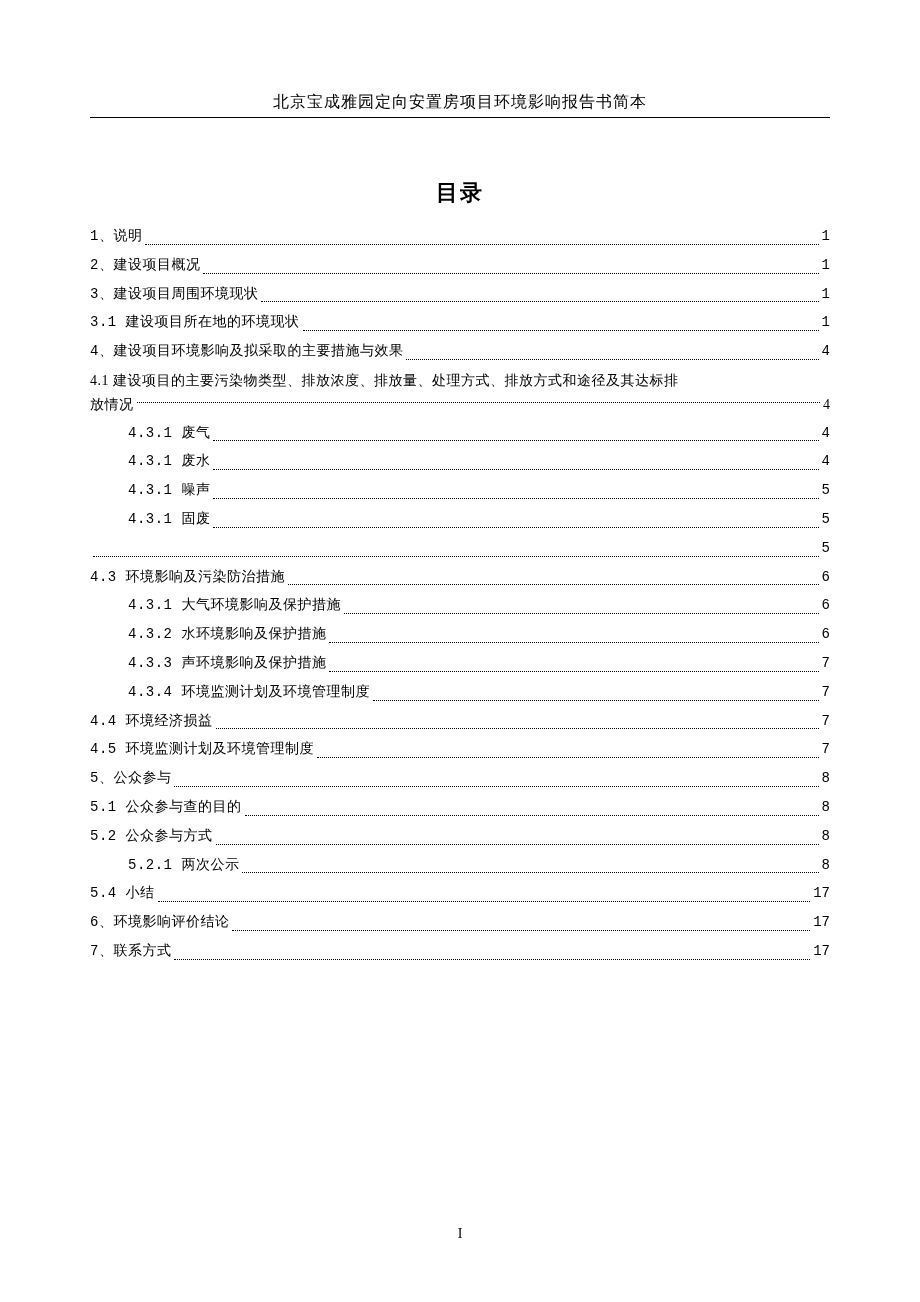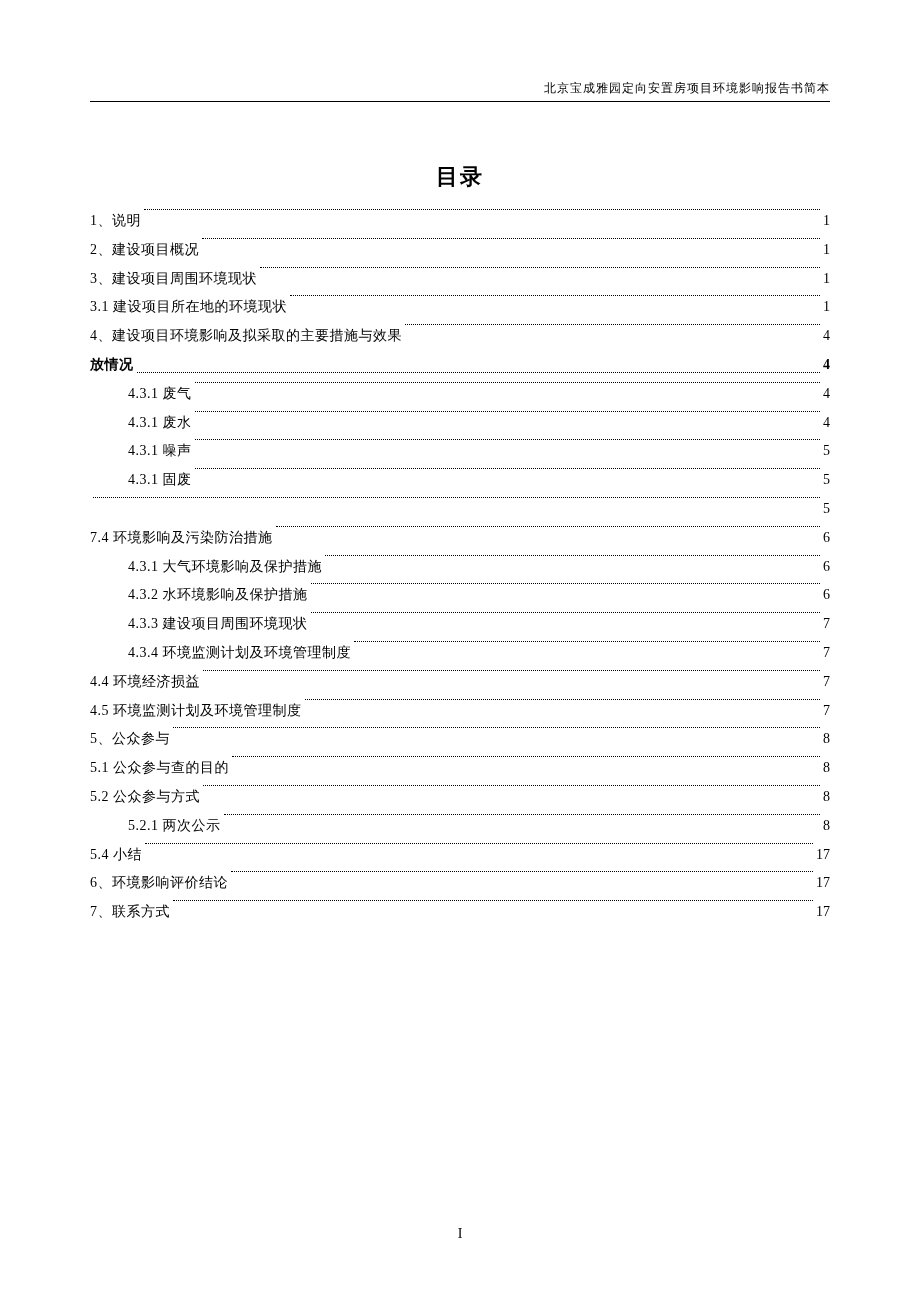--- a/index.html
+++ b/index.html
@@ -9,44 +9,46 @@
     }
     body {
       background: #ffffff;
       font-family: "SimSun", "宋体", serif;
       width: 920px;
       height: 1302px;
       position: relative;
       padding: 80px 90px 0 90px;
     }
     .header-title {
-      text-align: right;
-      font-size: 12px;
+      text-align: center;
+      font-size: 16px;
       margin-bottom: 4px;
       letter-spacing: 1px;
+      margin-top: 12px;
     }
     .header-underline {
       border-bottom: 1px solid #000;
       margin-bottom: 60px;
     }
     .toc-title {
       text-align: center;
       font-size: 22px;
       font-weight: bold;
       margin-bottom: 17px;
       letter-spacing: 2px;
     }
     .toc-list {
       font-size: 14px;
     }
     .toc-item {
       display: flex;
-      align-items: flex-start;
+      align-items: flex-end;
       margin-bottom: 5px;
       line-height: 1.7;
+      font-family: Liberation Mono, monospace;
     }
     .toc-item.indent-1 {
       padding-left: 38px;
     }
     .toc-label {
       white-space: nowrap;
       letter-spacing: 0.5px;
     }
     .toc-dots {
       flex: 1;
@@ -60,22 +62,21 @@
     .toc-wrap {
       display: block;
       line-height: 1.7;
       margin-bottom: 5px;
     }
     .toc-wrap .first-line {
       letter-spacing: 0.5px;
     }
     .toc-wrap .second-line {
       display: flex;
-      align-items: flex-end;
-      font-weight: bold;
+      align-items: center;
     }
     .page-number {
       position: absolute;
       bottom: 60px;
       left: 0;
       right: 0;
       text-align: center;
       font-size: 14px;
     }
   </style>
@@ -107,20 +108,21 @@
       <span class="toc-label">3.1 建设项目所在地的环境现状</span>
       <span class="toc-dots"></span>
       <span class="toc-page">1</span>
     </div>
     <div class="toc-item">
       <span class="toc-label">4、建设项目环境影响及拟采取的主要措施与效果</span>
       <span class="toc-dots"></span>
       <span class="toc-page">4</span>
     </div>
     <div class="toc-wrap">
+      <div class="first-line">4.1 建设项目的主要污染物类型、排放浓度、排放量、处理方式、排放方式和途径及其达标排</div>
       <div class="second-line">
         <span class="toc-label">放情况</span>
         <span class="toc-dots"></span>
         <span class="toc-page">4</span>
       </div>
     </div>
     <div class="toc-item indent-1">
       <span class="toc-label">4.3.1 废气</span>
       <span class="toc-dots"></span>
       <span class="toc-page">4</span>
@@ -138,36 +140,36 @@
     <div class="toc-item indent-1">
       <span class="toc-label">4.3.1 固废</span>
       <span class="toc-dots"></span>
       <span class="toc-page">5</span>
     </div>
     <div class="toc-item">
       <span class="toc-dots"></span>
       <span class="toc-page">5</span>
     </div>
     <div class="toc-item">
-      <span class="toc-label">7.4 环境影响及污染防治措施</span>
+      <span class="toc-label">4.3 环境影响及污染防治措施</span>
       <span class="toc-dots"></span>
       <span class="toc-page">6</span>
     </div>
     <div class="toc-item indent-1">
       <span class="toc-label">4.3.1 大气环境影响及保护措施</span>
       <span class="toc-dots"></span>
       <span class="toc-page">6</span>
     </div>
     <div class="toc-item indent-1">
       <span class="toc-label">4.3.2 水环境影响及保护措施</span>
       <span class="toc-dots"></span>
       <span class="toc-page">6</span>
     </div>
     <div class="toc-item indent-1">
-      <span class="toc-label">4.3.3 建设项目周围环境现状</span>
+      <span class="toc-label">4.3.3 声环境影响及保护措施</span>
       <span class="toc-dots"></span>
       <span class="toc-page">7</span>
     </div>
     <div class="toc-item indent-1">
       <span class="toc-label">4.3.4 环境监测计划及环境管理制度</span>
       <span class="toc-dots"></span>
       <span class="toc-page">7</span>
     </div>
     <div class="toc-item">
       <span class="toc-label">4.4 环境经济损益</span>

